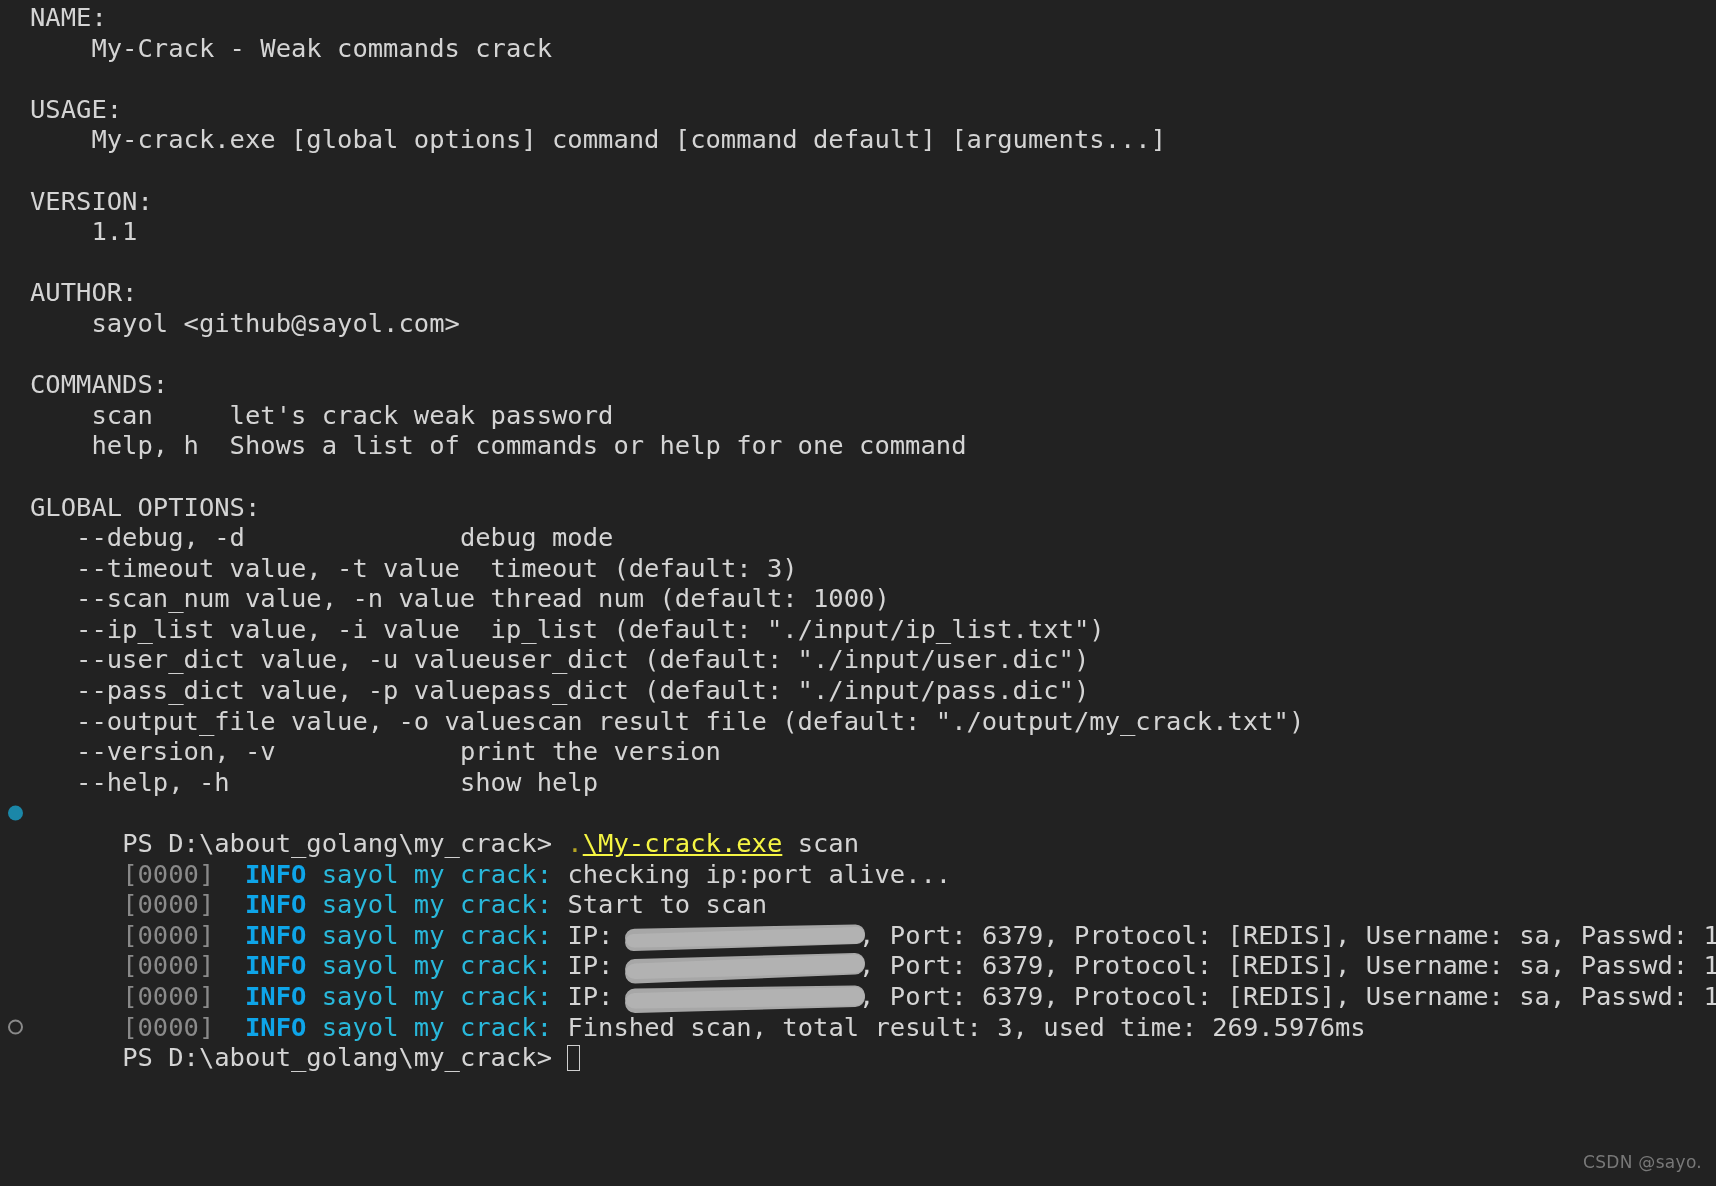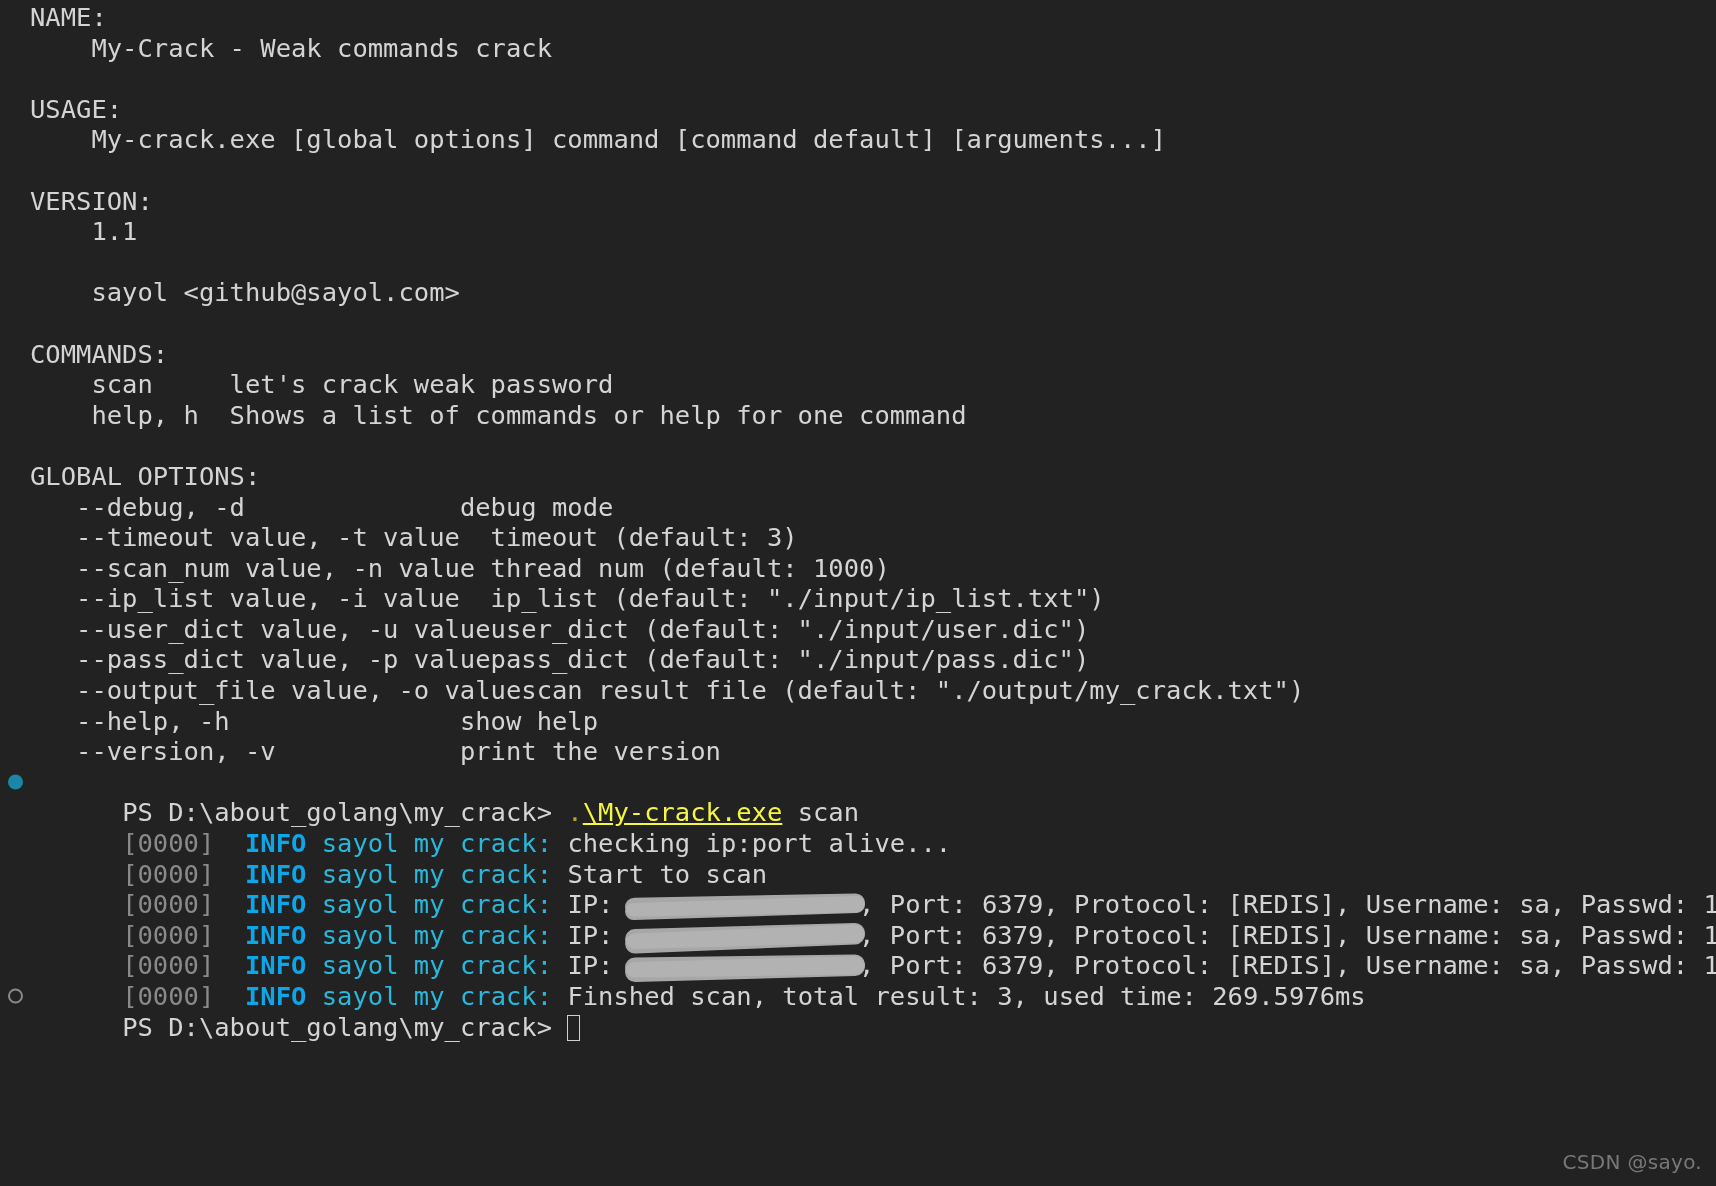--- a/index.html
+++ b/index.html
@@ -97,21 +97,21 @@
   .redact.r2 .stroke { transform: translateY(-50%) rotate(-1.6deg); height: 20px; }
   .redact.r2 .stroke.s2 { transform: translateY(-50%) rotate(-2.4deg); }
   .redact.r3 .stroke { transform: translateY(-50%) rotate(-0.8deg); height: 20px; }
   .redact.r3 .stroke.s2 { transform: translateY(-50%) rotate(-1.5deg); }
 
   .watermark {
     position: absolute;
     right: 14px;
     bottom: 8px;
     font-family: "DejaVu Sans", "Liberation Sans", sans-serif;
-    font-size: 20px;
+    font-size: 17px;
     color: #787878;
     letter-spacing: 0.3px;
   }
 </style>
 </head>
 <body>
 
 <div id="terminal" style="background: rgb(34, 34, 34);">
   <div class="screen">
 
@@ -120,39 +120,40 @@
     <div class="line blank">&nbsp;</div>
 
     <div class="line"><span class="c-white">USAGE:</span></div>
     <div class="line"><span class="c-white">    My-crack.exe [global options] command [command default] [arguments...]</span></div>
     <div class="line blank">&nbsp;</div>
 
     <div class="line"><span class="c-white">VERSION:</span></div>
     <div class="line"><span class="c-white">    1.1</span></div>
     <div class="line blank">&nbsp;</div>
 
+    <div class="line"><span class="c-white">AUTHOR:</span></div>
     <div class="line"><span class="c-white">    sayol &lt;github@sayol.com&gt;</span></div>
     <div class="line blank">&nbsp;</div>
 
     <div class="line"><span class="c-white">COMMANDS:</span></div>
     <div class="line"><span class="c-white">    scan     let's crack weak password</span></div>
     <div class="line"><span class="c-white">    help, h  Shows a list of commands or help for one command</span></div>
     <div class="line blank">&nbsp;</div>
 
     <div class="line"><span class="c-white">GLOBAL OPTIONS:</span></div>
 
     <div class="line"><span class="c-white">   --debug, -d</span><span class="c-white">              </span><span class="c-white">debug mode</span></div>
     <div class="line"><span class="c-white">   --timeout value, -t value</span><span class="c-white">  </span><span class="c-white">timeout (default: 3)</span></div>
     <div class="line"><span class="c-white">   --scan_num value, -n value</span><span class="c-white"> </span><span class="c-white">thread num (default: 1000)</span></div>
     <div class="line"><span class="c-white">   --ip_list value, -i value</span><span class="c-white">  </span><span class="c-white">ip_list (default: "./input/ip_list.txt")</span></div>
     <div class="line"><span class="c-white">   --user_dict value, -u value</span><span class="c-white"></span><span class="c-white">user_dict (default: "./input/user.dic")</span></div>
     <div class="line"><span class="c-white">   --pass_dict value, -p value</span><span class="c-white"></span><span class="c-white">pass_dict (default: "./input/pass.dic")</span></div>
     <div class="line"><span class="c-white">   --output_file value, -o value</span><span class="c-white"></span><span class="c-white">scan result file (default: "./output/my_crack.txt")</span></div>
+    <div class="line"><span class="c-white">   --version, -v</span><span class="c-white">            </span><span class="c-white">print the version</span></div>
     <div class="line"><span class="c-white">   --help, -h</span><span class="c-white">               </span><span class="c-white">show help</span></div>
-    <div class="line"><span class="c-white">   --version, -v</span><span class="c-white">            </span><span class="c-white">print the version</span></div>
 
     <div class="line prompt-line">
       <span class="gutter filled"></span><span class="c-white">PS </span><span class="c-white">D:\about_golang\my_crack&gt;</span><span class="c-white"> </span><span class="c-olive">.</span><span class="c-yellow">\My-crack.exe</span><span class="c-white"> scan</span>
     </div>
 
     <div class="line">
       <span class="c-gray">[0000]</span><span>  </span><span class="c-green">INFO</span><span> </span><span class="c-cyan">sayol my crack:</span><span class="c-white"> checking ip:port alive...</span>
     </div>
 
     <div class="line">

